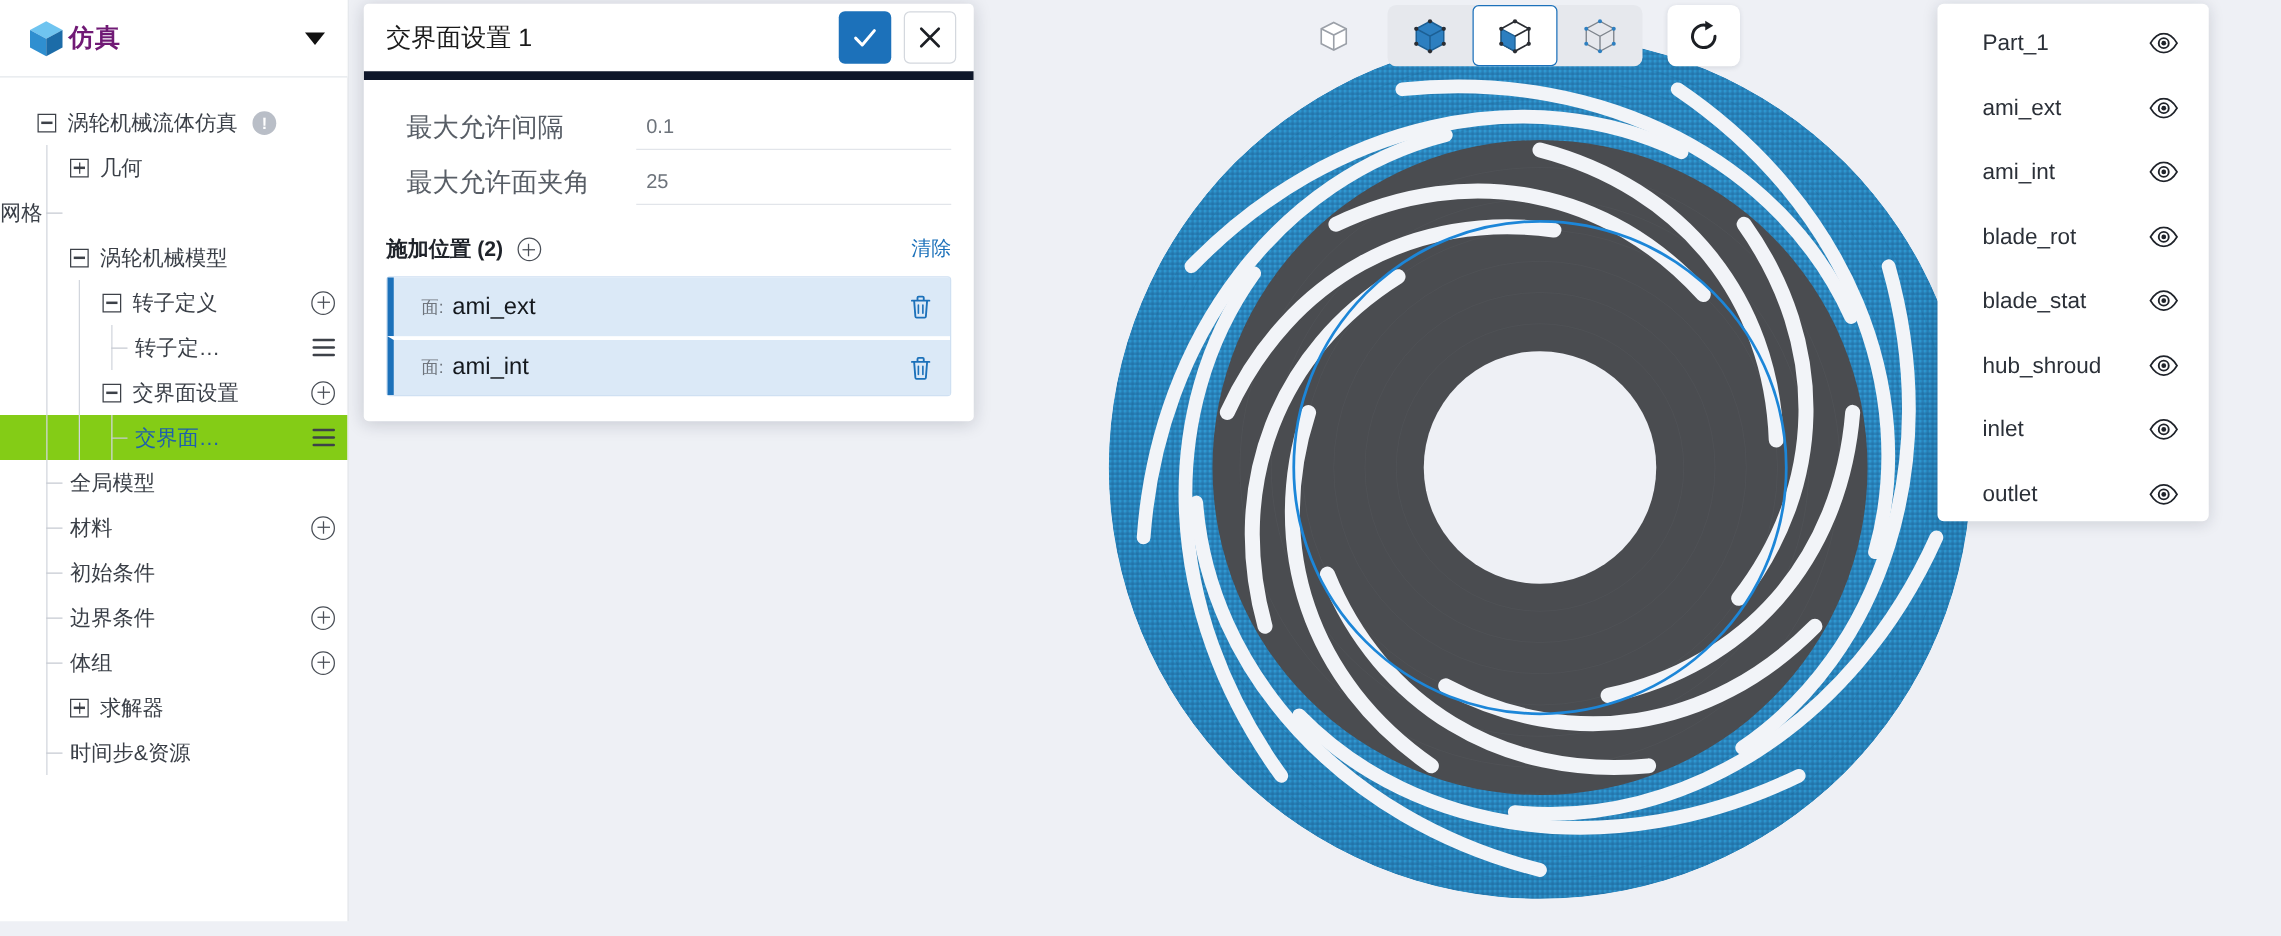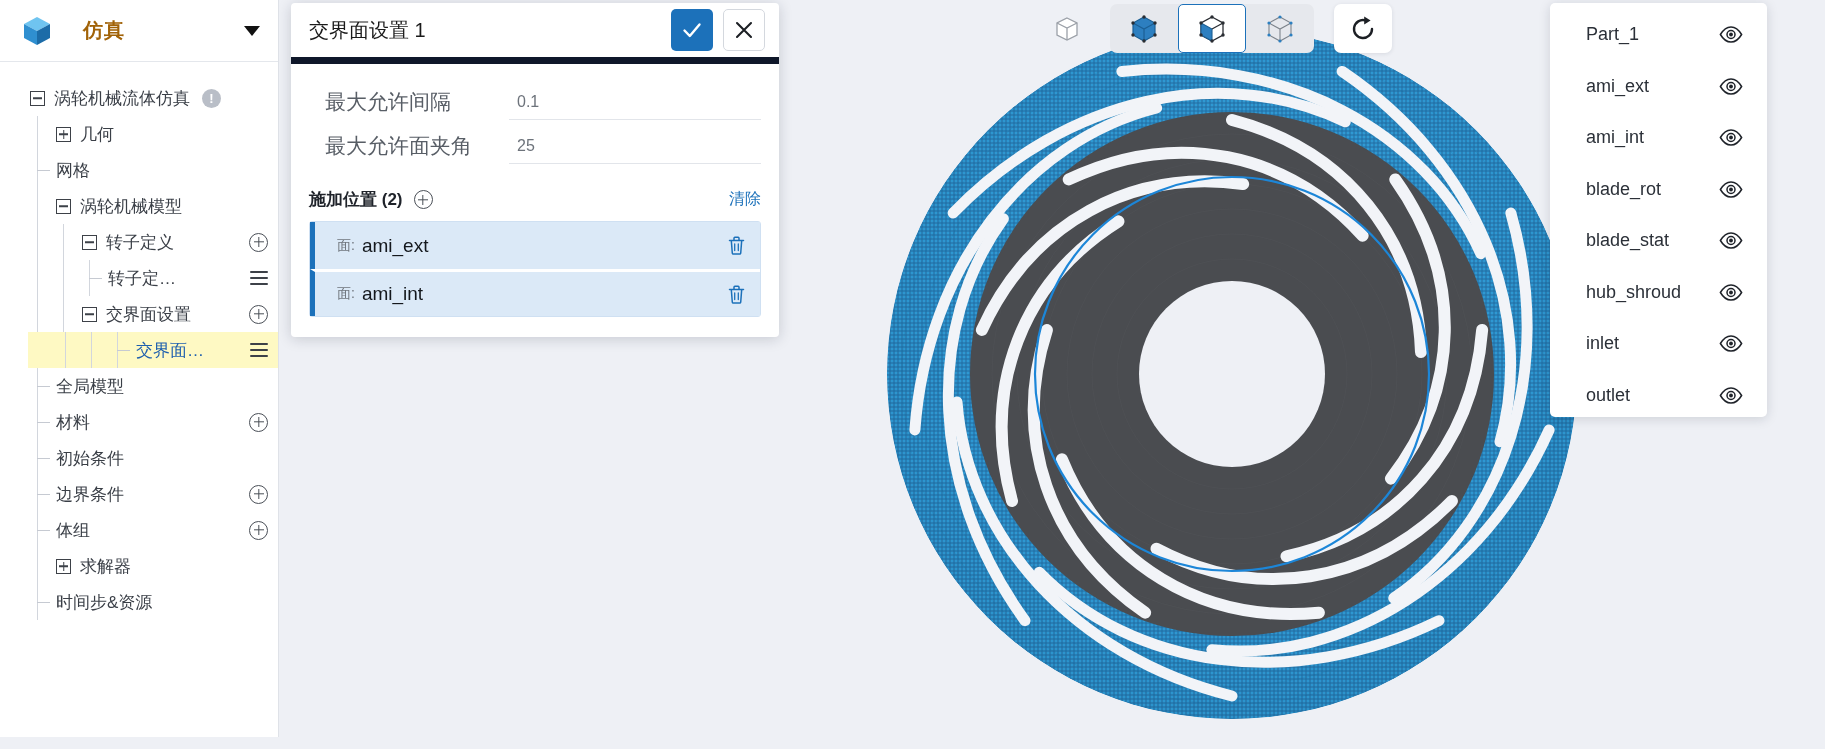--- a/index.html
+++ b/index.html
@@ -23,42 +23,42 @@
   .sidebar-header {
     height: 62px; flex: 0 0 62px;
     display: flex; align-items: center;
     padding: 0 18px 0 20px;
     border-bottom: 1px solid #e4e7ec;
     background: #fff;
   }
   .logo-cube { width: 34px; height: 34px; flex: 0 0 34px; }
   .sidebar-title {
     flex: 1 1 auto;
-    font-size: 20px; font-weight: bold; color: #a16207;
-    margin-left: 29px; letter-spacing: 1px;
+    font-size: 20px; font-weight: bold; color: #701a75;
+    margin-left: 1px; letter-spacing: 1px;
   }
   .caret-down {
     width: 0; height: 0; flex: 0 0 auto;
     border-left: 8px solid transparent;
     border-right: 8px solid transparent;
     border-top: 10px solid #111;
     cursor: pointer;
   }
   .tree { flex: 1 1 auto; padding-top: 18px; overflow: hidden; position: relative; }
 
   .tnode {
     display: flex; align-items: center;
     height: 36px; position: relative;
     padding-right: 10px;
     cursor: pointer;
     font-size: 17px; color: #3a3f47;
   }
   .tnode .tw { flex: 1 1 auto; display: flex; align-items: center; min-width: 0; }
   .tnode-label { white-space: nowrap; overflow: hidden; text-overflow: ellipsis; }
-  .tnode.sel { background: #fef9c3; margin-left: 28px; }
+  .tnode.sel { background: #84cc16; }
   .tnode.sel .tnode-label { color: #1e5fae; }
 
   
   .guide {
     position: absolute; top: 0; bottom: 0;
     width: 1px; background: #d2d6dd;
   }
   .elbow {
     position: absolute; width: 13px; height: 1px;
     background: #c6cad2; top: 50%;
@@ -430,21 +430,21 @@
         <div class="tnode">
           <div class="guide" style="left: 37px;"></div>
           <div class="tw" style="padding-left: 56px;">
             <span class="pm-box plus"></span>
             <span class="tnode-label">几何</span>
           </div>
         </div>
         <div class="tnode">
           <div class="guide" style="left: 37px;"></div>
           <div class="elbow" style="left: 37px;"></div>
-          <div class="tw" style="padding-left: 56px;">
+          <div class="tw" style="">
             <span class="tnode-label">网格</span>
           </div>
         </div>
         <div class="tnode">
           <div class="guide" style="left: 37px;"></div>
           <div class="tw" style="padding-left: 56px;">
             <span class="pm-box"></span>
             <span class="tnode-label">涡轮机械模型</span>
           </div>
         </div>

